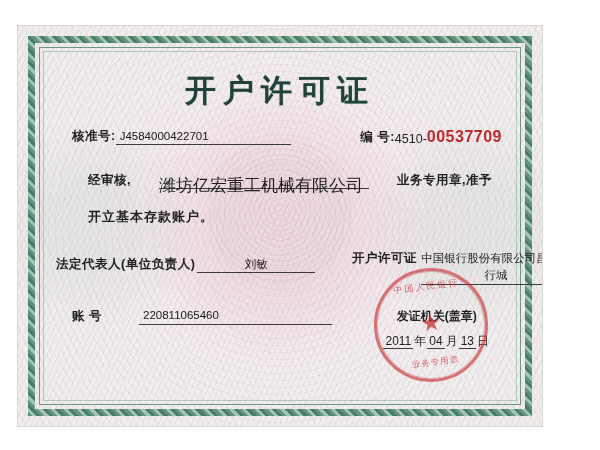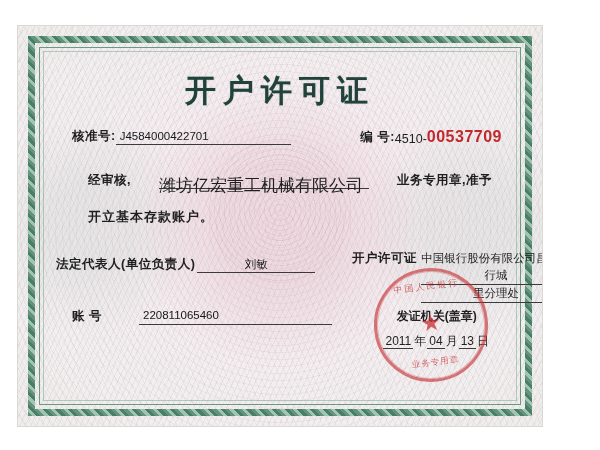--- a/index.html
+++ b/index.html
@@ -310,21 +310,20 @@
 
       <div class="row" id="row-legal">
         <span class="lbl">法定代表人(单位负责人)</span>
         <span class="legal-line val">刘敏</span>
       </div>
 
       <div class="row" id="row-bank">
         <span class="lbl">开户许可证</span>
         <span class="bank-lines">
           <span class="b1">中国银行股份有限公司昌乐支行城</span>
-          <span class="b2">里分理处</span>
         </span>
       </div>
 
       <div class="row" id="row-account">
         <span class="lbl">账 号</span>
         <span class="acct-line val">220811065460</span>
       </div>
 
       <div class="row" id="row-issuer">
         <div class="issuer-lbl">发证机关(盖章)</div>

